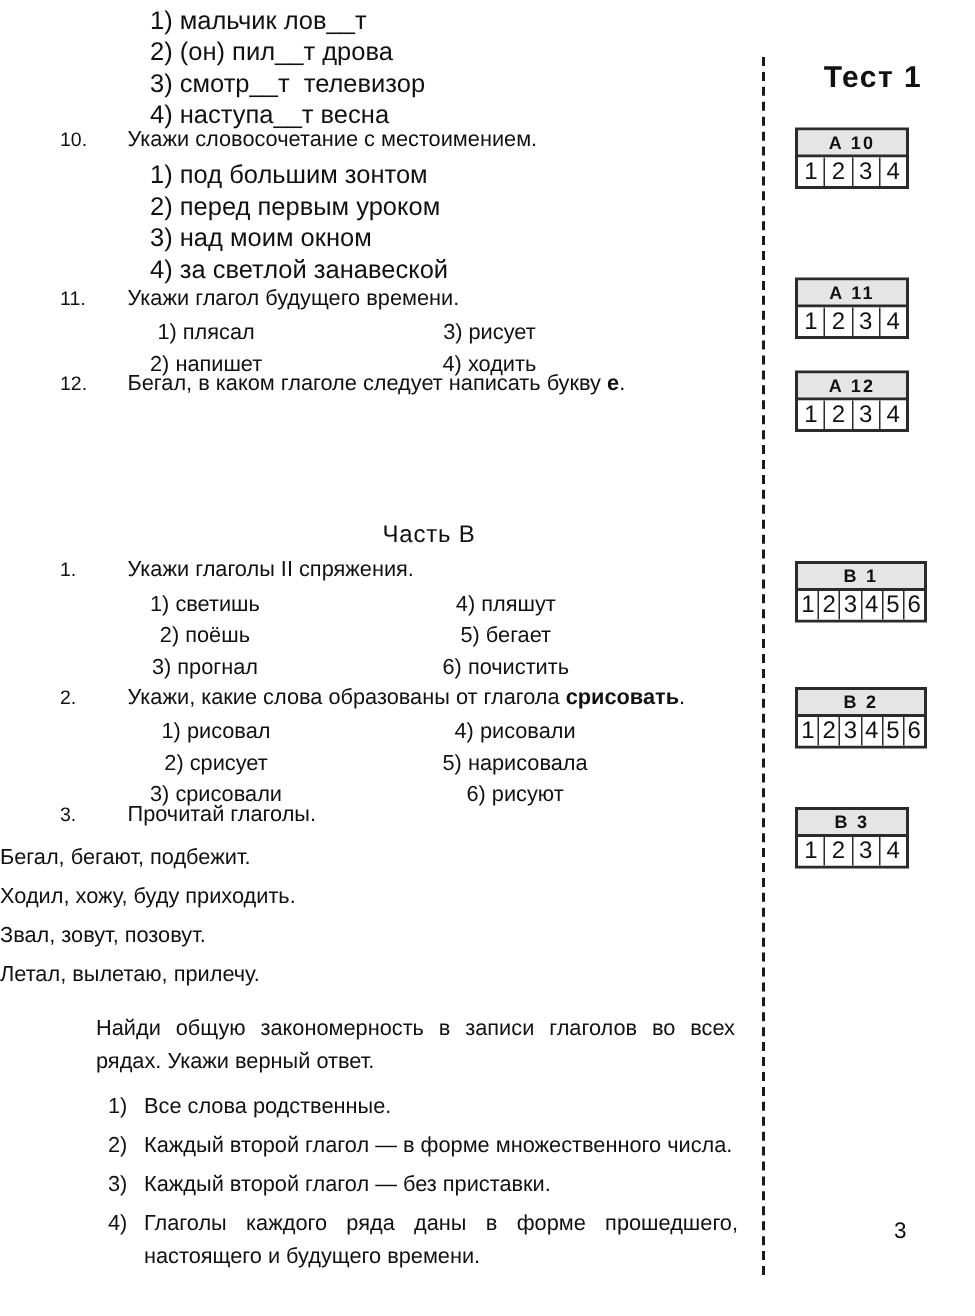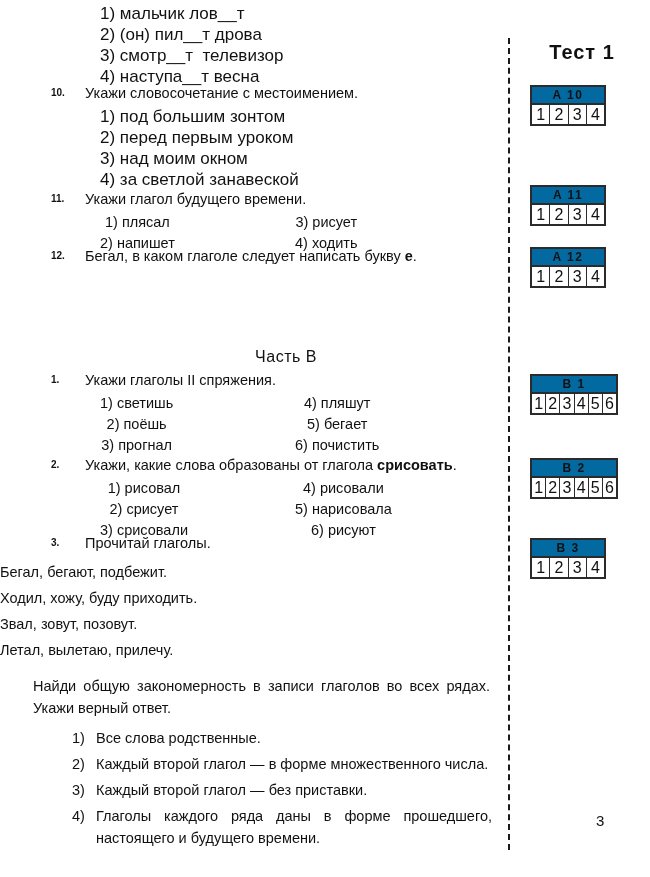--- a/index.html
+++ b/index.html
@@ -51,24 +51,24 @@
     width: 500px;
   }
   .q-head {
     position: relative;
     padding-left: 85px;
     font-size: 14.5px;
     line-height: 20px;
   }
   .q-num {
     position: absolute;
-    left: 51px;
+    left: 40px;
     top: 0;
-    font-weight: bold;
-    font-size: 10px;
+    font-weight: normal;
+    font-size: 13px;
   }
   .q-stem b { font-weight: bold; }
 
   
   .opts {
     margin-top: 3px;
     padding-left: 100px;
     font-size: 17px;
     line-height: 21px;
   }
@@ -103,21 +103,21 @@
   }
 
   
   .verbs {
     font-size: 14.5px;
     line-height: 26px;
   }
 
   
   .prompt {
-    padding-left: 33px;
+    padding-left: 64px;
     padding-right: 10px;
     font-size: 14.5px;
     line-height: 22px;
     text-align: justify;
   }
   .prompt-opts {
     padding-left: 72px;
     padding-right: 8px;
     font-size: 14.5px;
     line-height: 22px;
@@ -135,21 +135,21 @@
   }
 
   
   .ansbox {
     position: absolute;
     border: 2px solid #2b2b2b;
     background: #ffffff;
     box-sizing: content-box;
   }
   .ansbox .label {
-    background: #0369a1;
+    background: #e5e5e5;
     border-bottom: 2px solid #2b2b2b;
     text-align: center;
     font-size: 12px;
     font-weight: bold;
     letter-spacing: 1.5px;
     line-height: 16px;
     height: 16px;
   }
   .ansbox .cells {
     display: flex;

